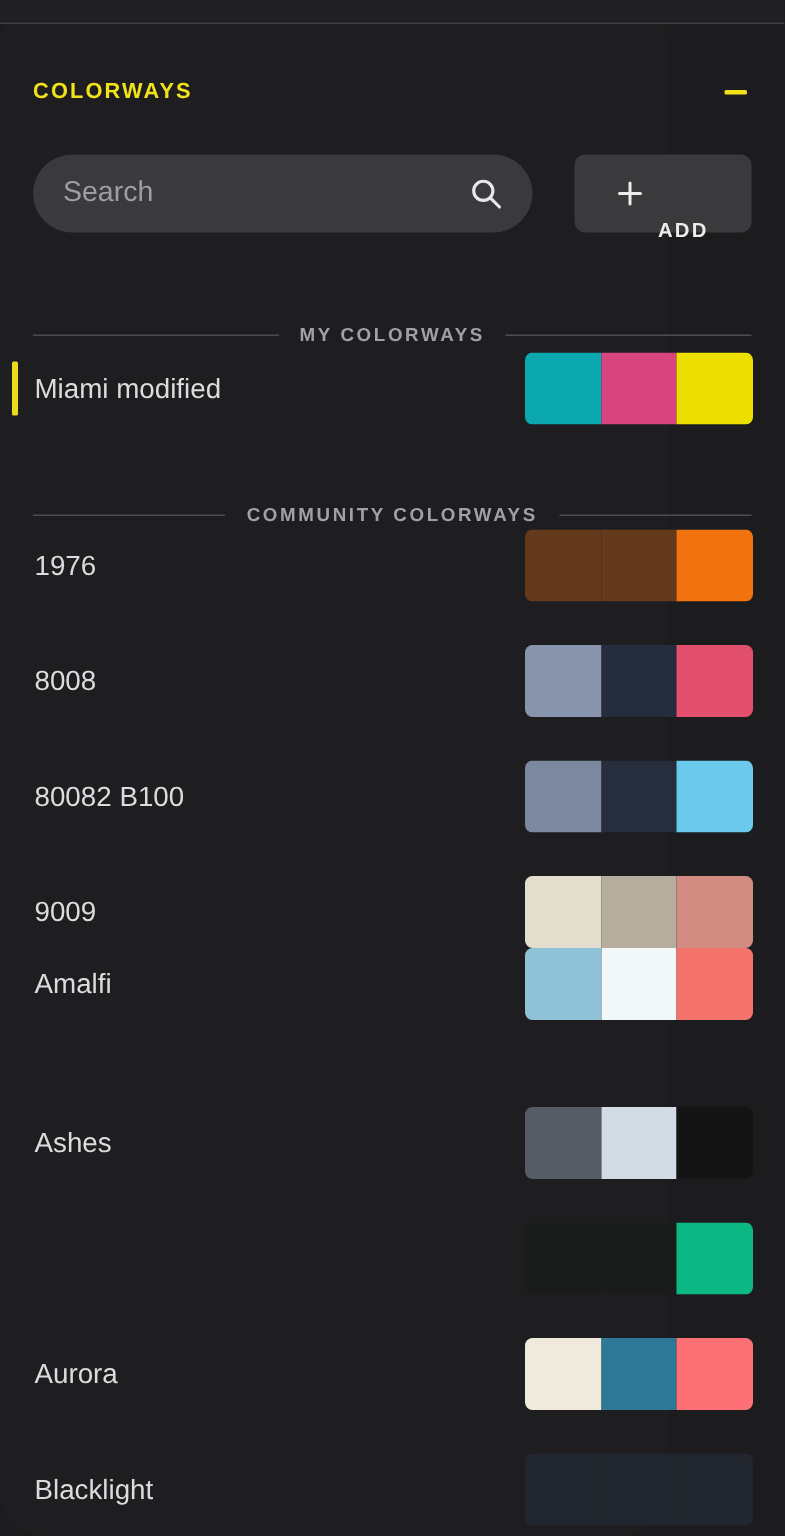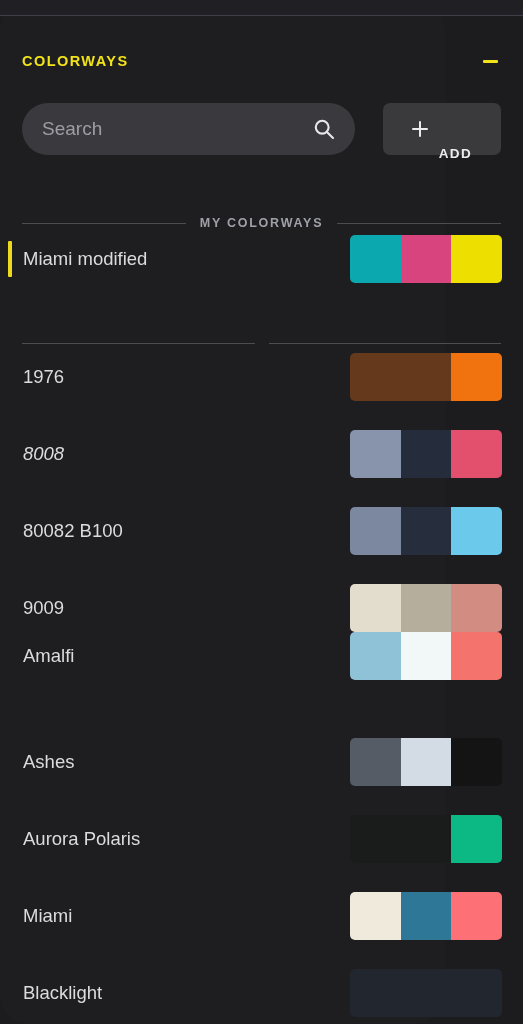--- a/index.html
+++ b/index.html
@@ -239,20 +239,21 @@
   </div>
 
   <div class="section-head" id="section-my">
     <div class="rule"></div>
     <div class="label">MY COLORWAYS</div>
     <div class="rule"></div>
   </div>
 
   <div class="section-head" id="section-community">
     <div class="rule"></div>
+    <div class="label">COMMUNITY COLORWAYS</div>
     <div class="rule"></div>
   </div>
 
   <div id="rows-host">
       <div class="row selected" style="top: 235px;">
         <div class="row-accent" style="background: rgb(237, 217, 30);"></div>
         <div class="row-name">Miami modified</div>
         <div class="swatches">
           <div class="sw" style="background: rgb(12, 168, 176);"></div>
           <div class="sw" style="background: rgb(216, 69, 126);"></div>
@@ -261,21 +262,21 @@
       </div>
       <div class="row" style="top: 353px;">
         <div class="row-accent"></div>
         <div class="row-name">1976</div>
         <div class="swatches">
           <div class="sw" style="background: rgb(101, 57, 27);"></div>
           <div class="sw" style="background: rgb(101, 57, 27);"></div>
           <div class="sw" style="background: rgb(240, 115, 16);"></div>
         </div>
       </div>
-      <div class="row" style="top: 430px; font-style: italic;">
+      <div class="row" style="top: 430px;">
         <div class="row-accent"></div>
         <div class="row-name">8008</div>
         <div class="swatches">
           <div class="sw" style="background: rgb(135, 148, 171);"></div>
           <div class="sw" style="background: rgb(37, 44, 60);"></div>
           <div class="sw" style="background: rgb(227, 80, 110);"></div>
         </div>
       </div>
       <div class="row" style="top: 507px;">
         <div class="row-accent"></div>
@@ -308,30 +309,29 @@
         <div class="row-accent"></div>
         <div class="row-name">Ashes</div>
         <div class="swatches">
           <div class="sw" style="background: rgb(85, 92, 102);"></div>
           <div class="sw" style="background: rgb(211, 220, 228);"></div>
           <div class="sw" style="background: rgb(20, 20, 20);"></div>
         </div>
       </div>
       <div class="row" style="top: 815px;">
         <div class="row-accent"></div>
-        <div class="row-name">Aurora Polaris</div>
         <div class="swatches">
           <div class="sw" style="background: rgb(26, 28, 27);"></div>
           <div class="sw" style="background: rgb(26, 28, 27);"></div>
           <div class="sw" style="background: rgb(12, 184, 131);"></div>
         </div>
       </div>
       <div class="row" style="top: 892px;">
         <div class="row-accent"></div>
-        <div class="row-name">Miami</div>
+        <div class="row-name">Aurora</div>
         <div class="swatches">
           <div class="sw" style="background: rgb(240, 234, 220);"></div>
           <div class="sw" style="background: rgb(47, 119, 150);"></div>
           <div class="sw" style="background: rgb(252, 112, 118);"></div>
         </div>
       </div>
       <div class="row" style="top: 969px;">
         <div class="row-accent"></div>
         <div class="row-name">Blacklight</div>
         <div class="swatches">

